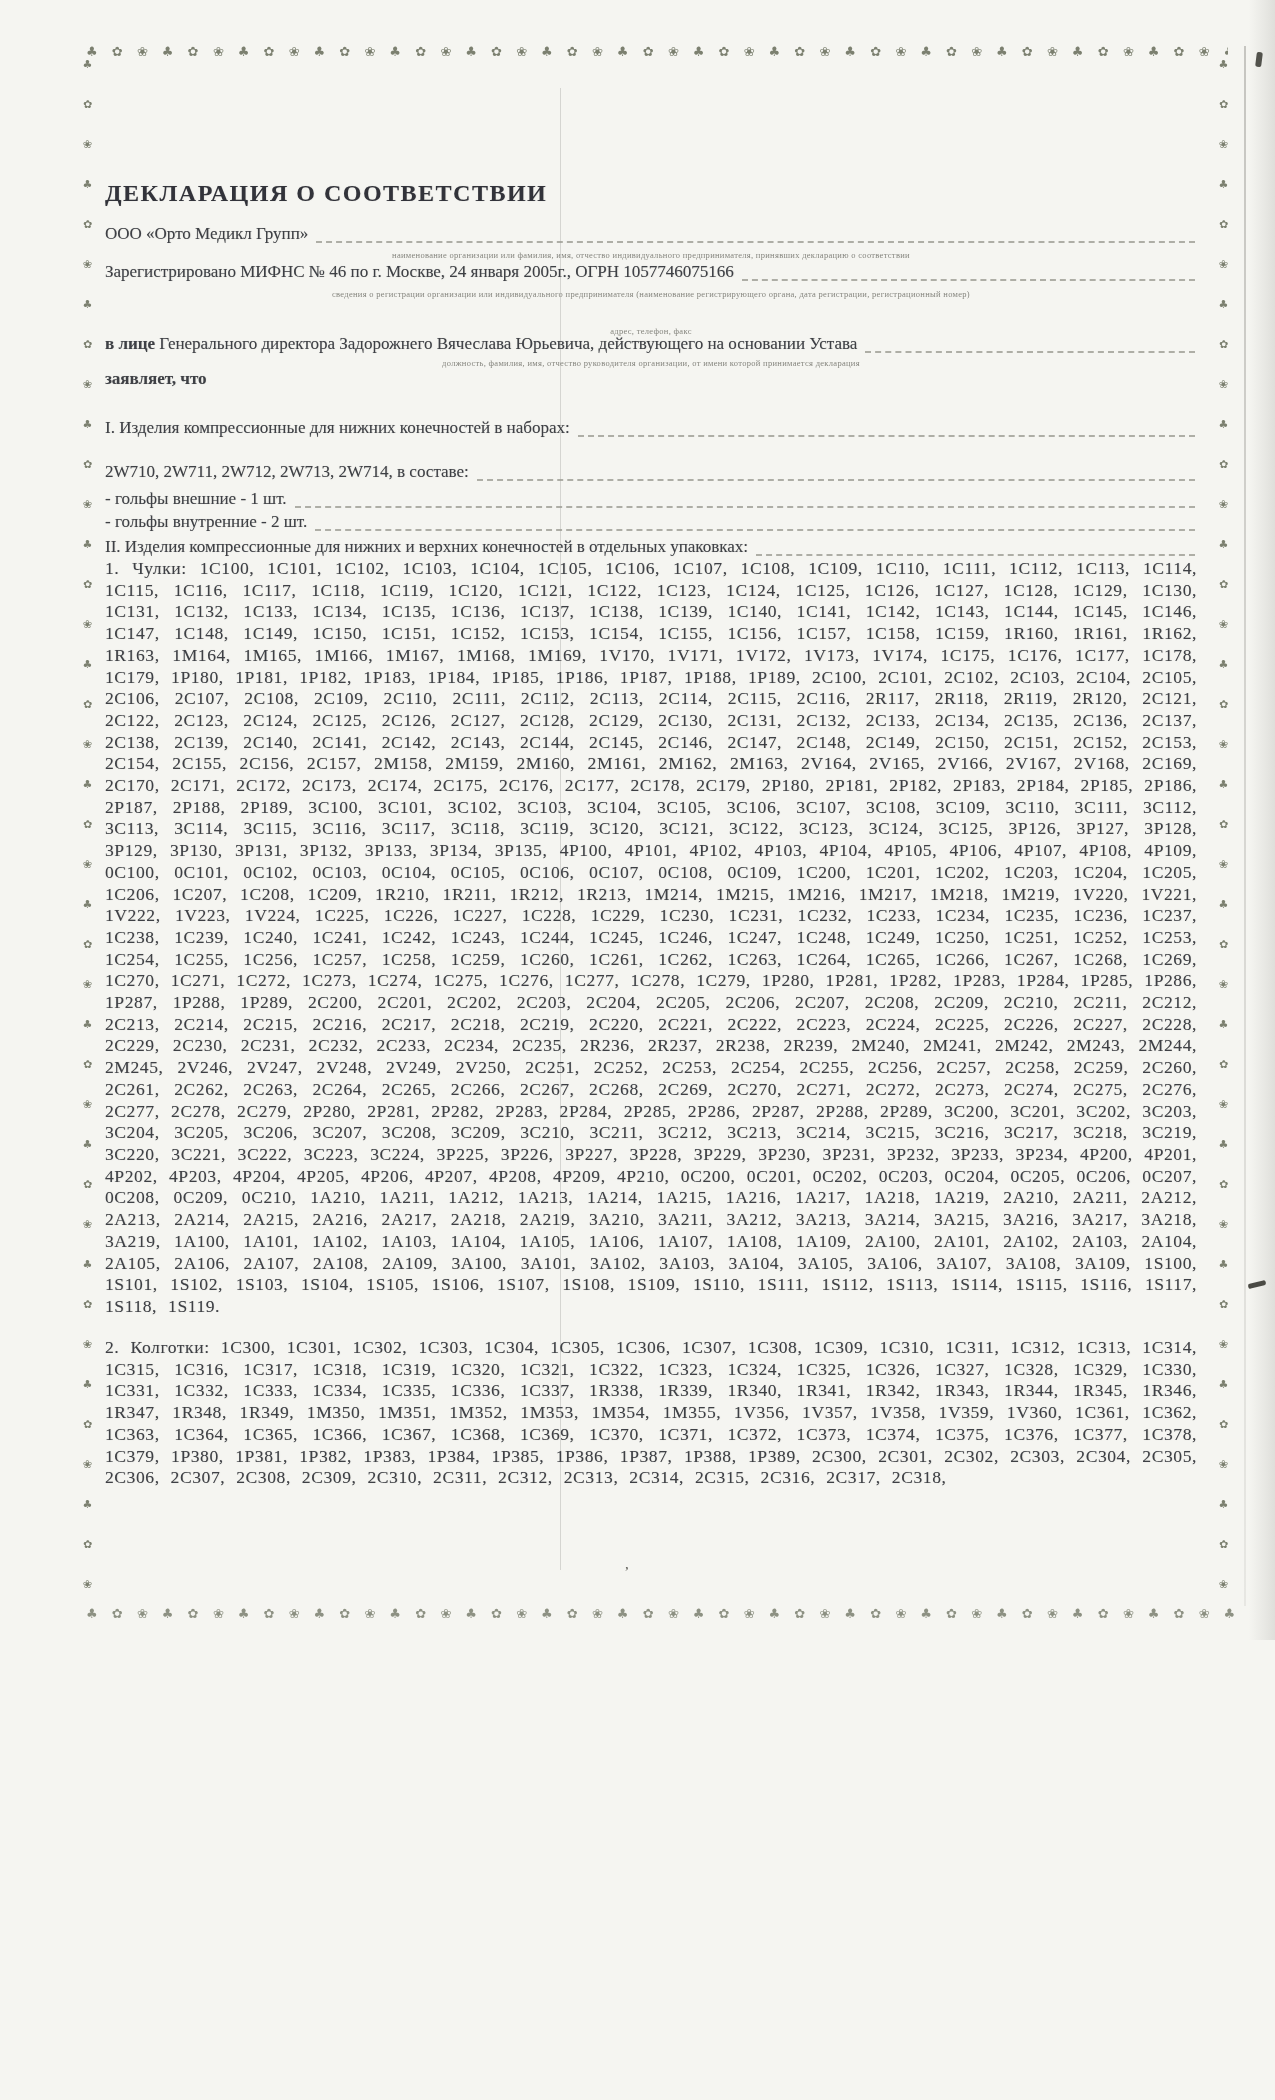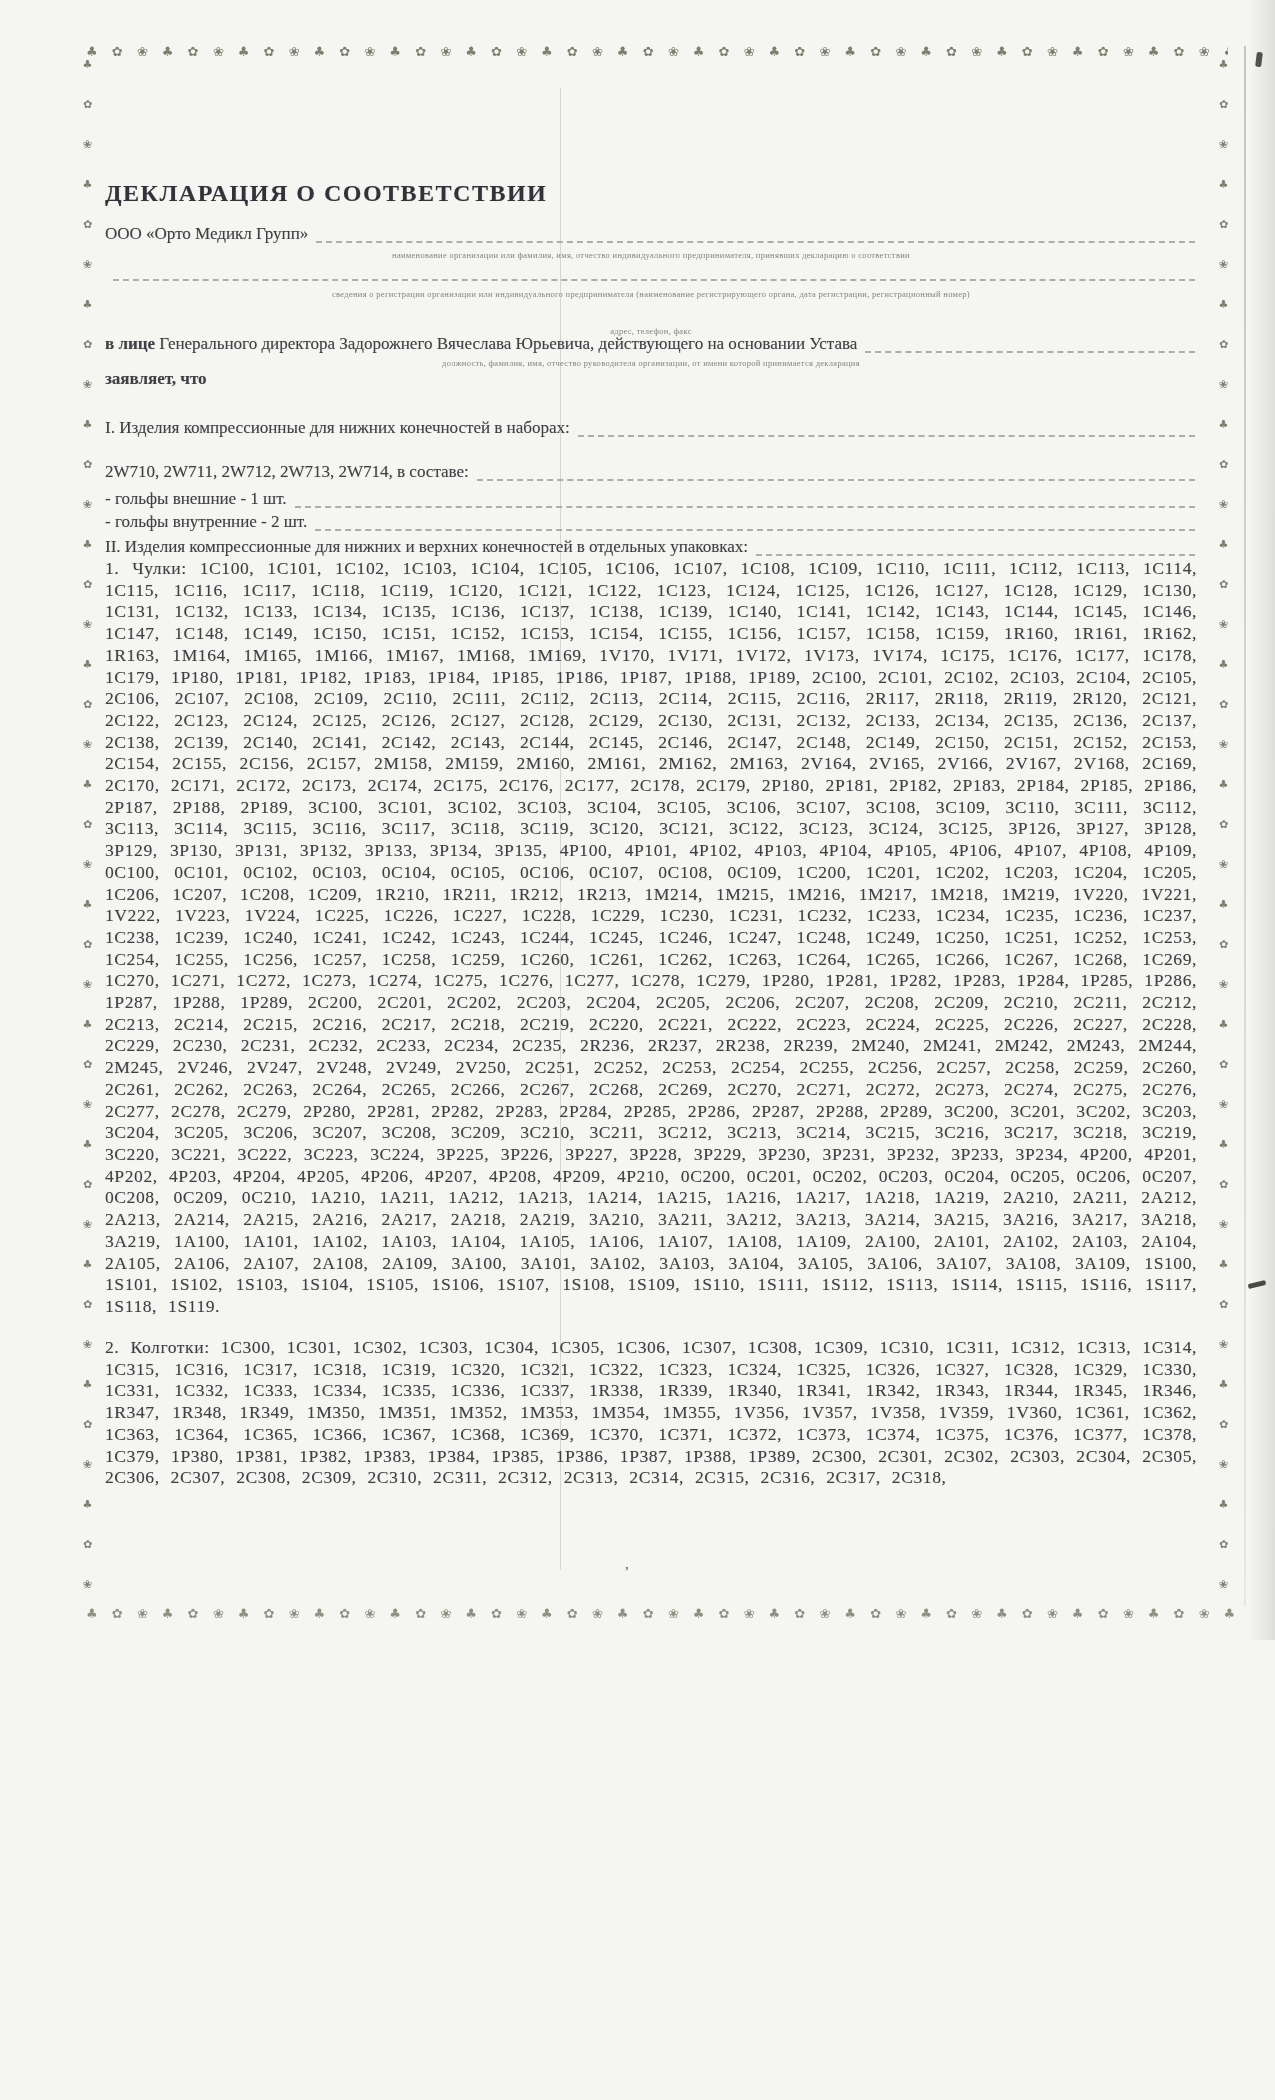--- a/index.html
+++ b/index.html
@@ -55,20 +55,21 @@
 
   <div class="content-abs title blurry" style="top:180px;">ДЕКЛАРАЦИЯ О СООТВЕТСТВИИ</div>
 
   <div class="content-abs rule blurry" style="top:224px;">
     <span class="txt">ООО «Орто Медикл Групп»</span>
       <span class="tail"></span>
   </div>
   <div class="content-abs caption" style="top:250px;">наименование организации или фамилия, имя, отчество индивидуального предпринимателя, принявших декларацию о соответствии</div>
 
   <div class="content-abs rule blurry" style="top:262px;">
+    <span class="txt">Зарегистрировано МИФНС № 46 по г. Москве, 24 января 2005г., ОГРН 1057746075166</span>
       <span class="tail"></span>
   </div>
   <div class="content-abs caption" style="top:289px;">сведения о регистрации организации или индивидуального предпринимателя (наименование регистрирующего органа, дата регистрации, регистрационный номер)</div>
 
   <div class="content-abs caption" style="top:326px;">адрес, телефон, факс</div>
 
   <div class="content-abs rule blurry" style="top:334px;">
     <span class="txt"><b>в лице</b> <span>Генерального директора Задорожнего Вячеслава Юрьевича, действующего на основании Устава</span></span>
       <span class="tail"></span>
   </div>

